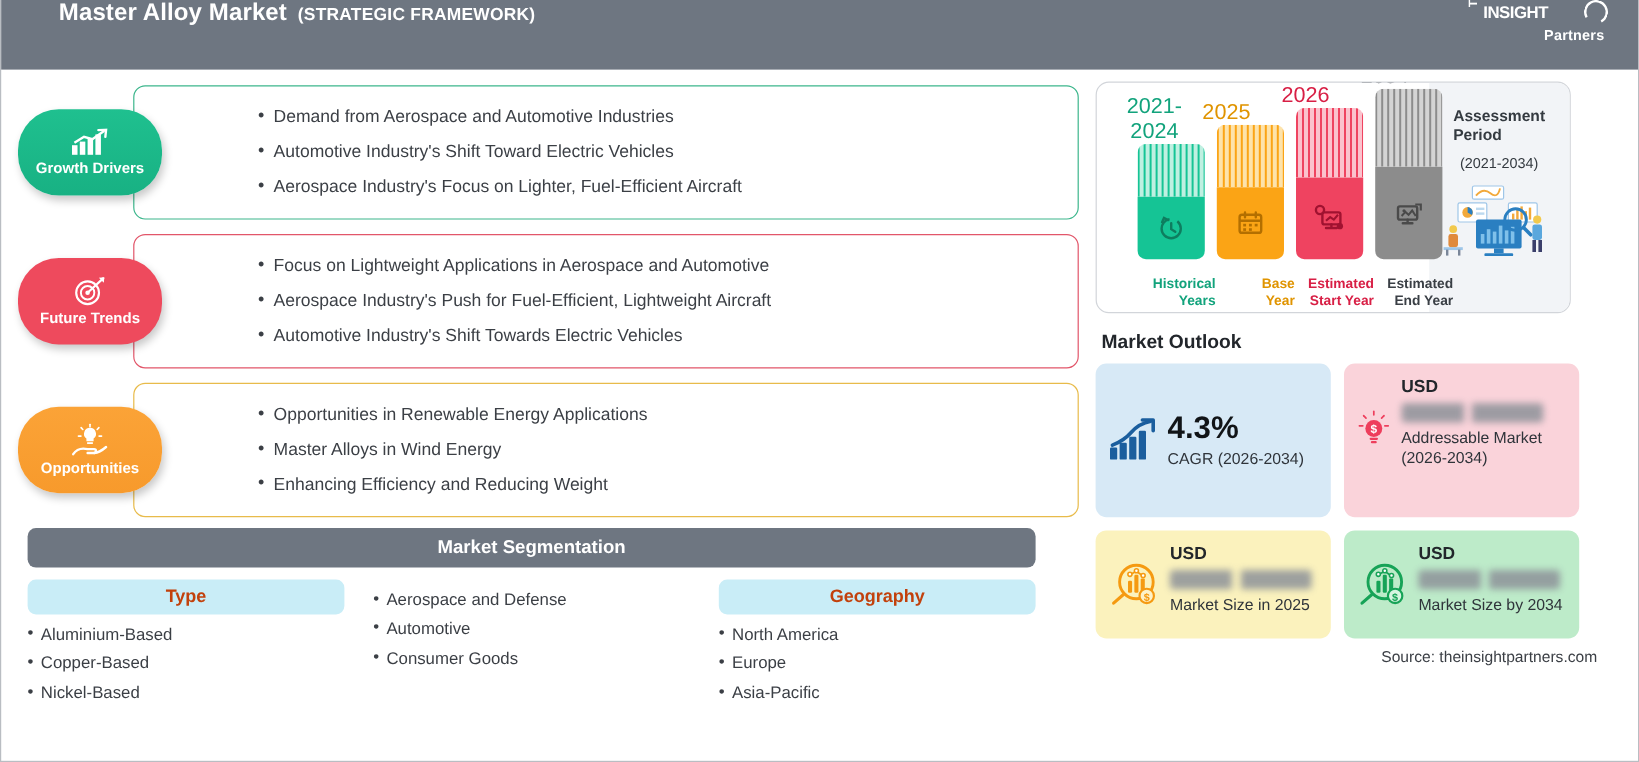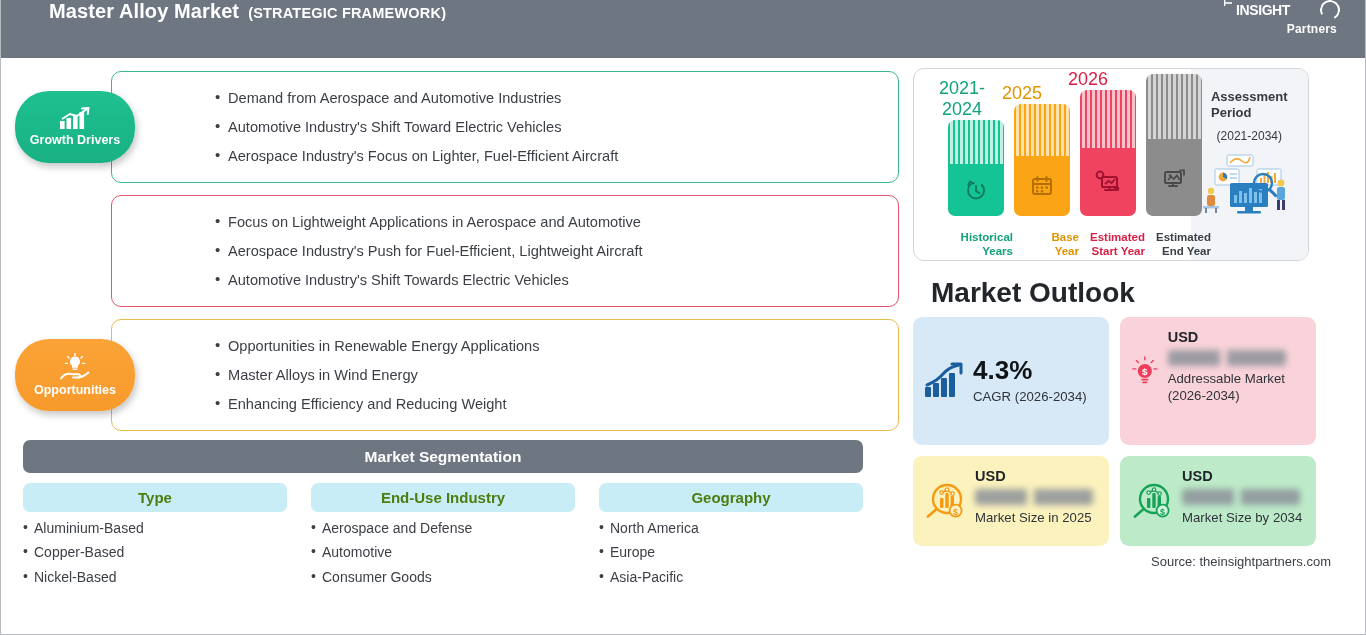--- a/index.html
+++ b/index.html
@@ -95,21 +95,21 @@
     margin: 4px 0 0 8px; width: 840px; height: 33px;
     background: #6e7681; border-radius: 7px;
     color: #fff; font-size: 15.5px; font-weight: bold;
     display: flex; align-items: center; justify-content: center;
   }
   .seg-cols { display: flex; margin: 10px 0 0 8px; width: 840px; gap: 24px; }
   .seg-col { flex: 1; }
   .seg-cap {
     height: 29px; background: #c9edf7; border-radius: 7px;
     display: flex; align-items: center; justify-content: center;
-    font-size: 15px; font-weight: bold; color: #4d7c0f;
+    font-size: 15px; font-weight: bold; color: #c2410c;
   }
   .seg-list { margin-top: 9px; }
   .seg-item {
     font-size: 14px; color: #3b3f45; line-height: 1.1;
     margin-bottom: 9px; padding-left: 11px; position: relative; white-space: nowrap;
   }
   .seg-item::before { content:"•"; position:absolute; left:0; top:-1px; font-size:14px; }
 
   
   .assess {
@@ -133,21 +133,21 @@
     font-size: 11.5px; font-weight: bold; line-height: 1.22;
   }
   .assess-side {
     width: 118px; background: #f2f4f7;
     display: flex; flex-direction: column; align-items: center; padding-top: 20px;
   }
   .as-t1 { font-size: 13px; font-weight: bold; color:#343a40; line-height:1.25; text-align:left; }
   .as-t2 { font-size: 12px; color:#343a40; margin-top: 7px; }
 
   
-  .mo-title { font-size: 28px; font-weight: bold; color: #22262b; margin: 16px 0 8px 18px; }
+  .mo-title { font-size: 16px; font-weight: bold; color: #22262b; margin: 16px 0 8px 5px; }
   .mo-grid { display: grid; grid-template-columns: 196px 196px; gap: 11px; }
   .mo-card { border-radius: 9px; padding: 12px 12px 12px 10px; display: flex; gap: 8px; }
   .mo-card.blue   { background: #d7e9f6; height: 128px; align-items: center; }
   .mo-card.pink   { background: #fad3da; height: 128px; }
   .mo-card.yellow { background: #fbf2bd; height: 90px; }
   .mo-card.green  { background: #bdebc9; height: 90px; }
   .mo-txt { display: flex; flex-direction: column; }
   .mo-usd { font-size: 14.5px; font-weight: bold; color: #22262b; }
   .mo-blur {
     height: 16px; width: 118px; margin: 5px 0 4px 0; border-radius: 3px;
@@ -198,20 +198,30 @@
         </div>
         <div class="bullets">
           <p class="bullet">Demand from Aerospace and Automotive Industries</p>
           <p class="bullet">Automotive Industry's Shift Toward Electric Vehicles</p>
           <p class="bullet">Aerospace Industry's Focus on Lighter, Fuel-Efficient Aircraft</p>
         </div>
       </div>
 
       <div class="row red">
         <div class="row-box"></div>
+        <div class="pill red">
+          <svg width="30" height="26" viewBox="0 0 30 26">
+            <circle cx="13" cy="14" r="9.5" stroke="#fff" stroke-width="1.8" fill="none"></circle>
+            <circle cx="13" cy="14" r="5.6" stroke="#fff" stroke-width="1.6" fill="none"></circle>
+            <circle cx="13" cy="14" r="1.9" fill="#fff"></circle>
+            <path d="M13 14 L26 2" stroke="#fff" stroke-width="1.8" stroke-linecap="round"></path>
+            <path d="M22.4 1.4 L27 1 L26.5 5.6 Z" fill="#fff"></path>
+          </svg>
+          <span class="pill-label">Future Trends</span>
+        </div>
         <div class="bullets">
           <p class="bullet">Focus on Lightweight Applications in Aerospace and Automotive</p>
           <p class="bullet">Aerospace Industry's Push for Fuel-Efficient, Lightweight Aircraft</p>
           <p class="bullet">Automotive Industry's Shift Towards Electric Vehicles</p>
         </div>
       </div>
 
       <div class="row orange">
         <div class="row-box"></div>
         <div class="pill orange">
@@ -241,21 +251,20 @@
       <div class="seg-cols">
         <div class="seg-col">
           <div class="seg-cap">Type</div>
           <div class="seg-list">
             <div class="seg-item">Aluminium-Based</div>
             <div class="seg-item">Copper-Based</div>
             <div class="seg-item">Nickel-Based</div>
           </div>
         </div>
         <div class="seg-col">
-          <div class="seg-cap">End-Use Industry</div>
           <div class="seg-list">
             <div class="seg-item">Aerospace and Defense</div>
             <div class="seg-item">Automotive</div>
             <div class="seg-item">Consumer Goods</div>
           </div>
         </div>
         <div class="seg-col">
           <div class="seg-cap">Geography</div>
           <div class="seg-list">
             <div class="seg-item">North America</div>

